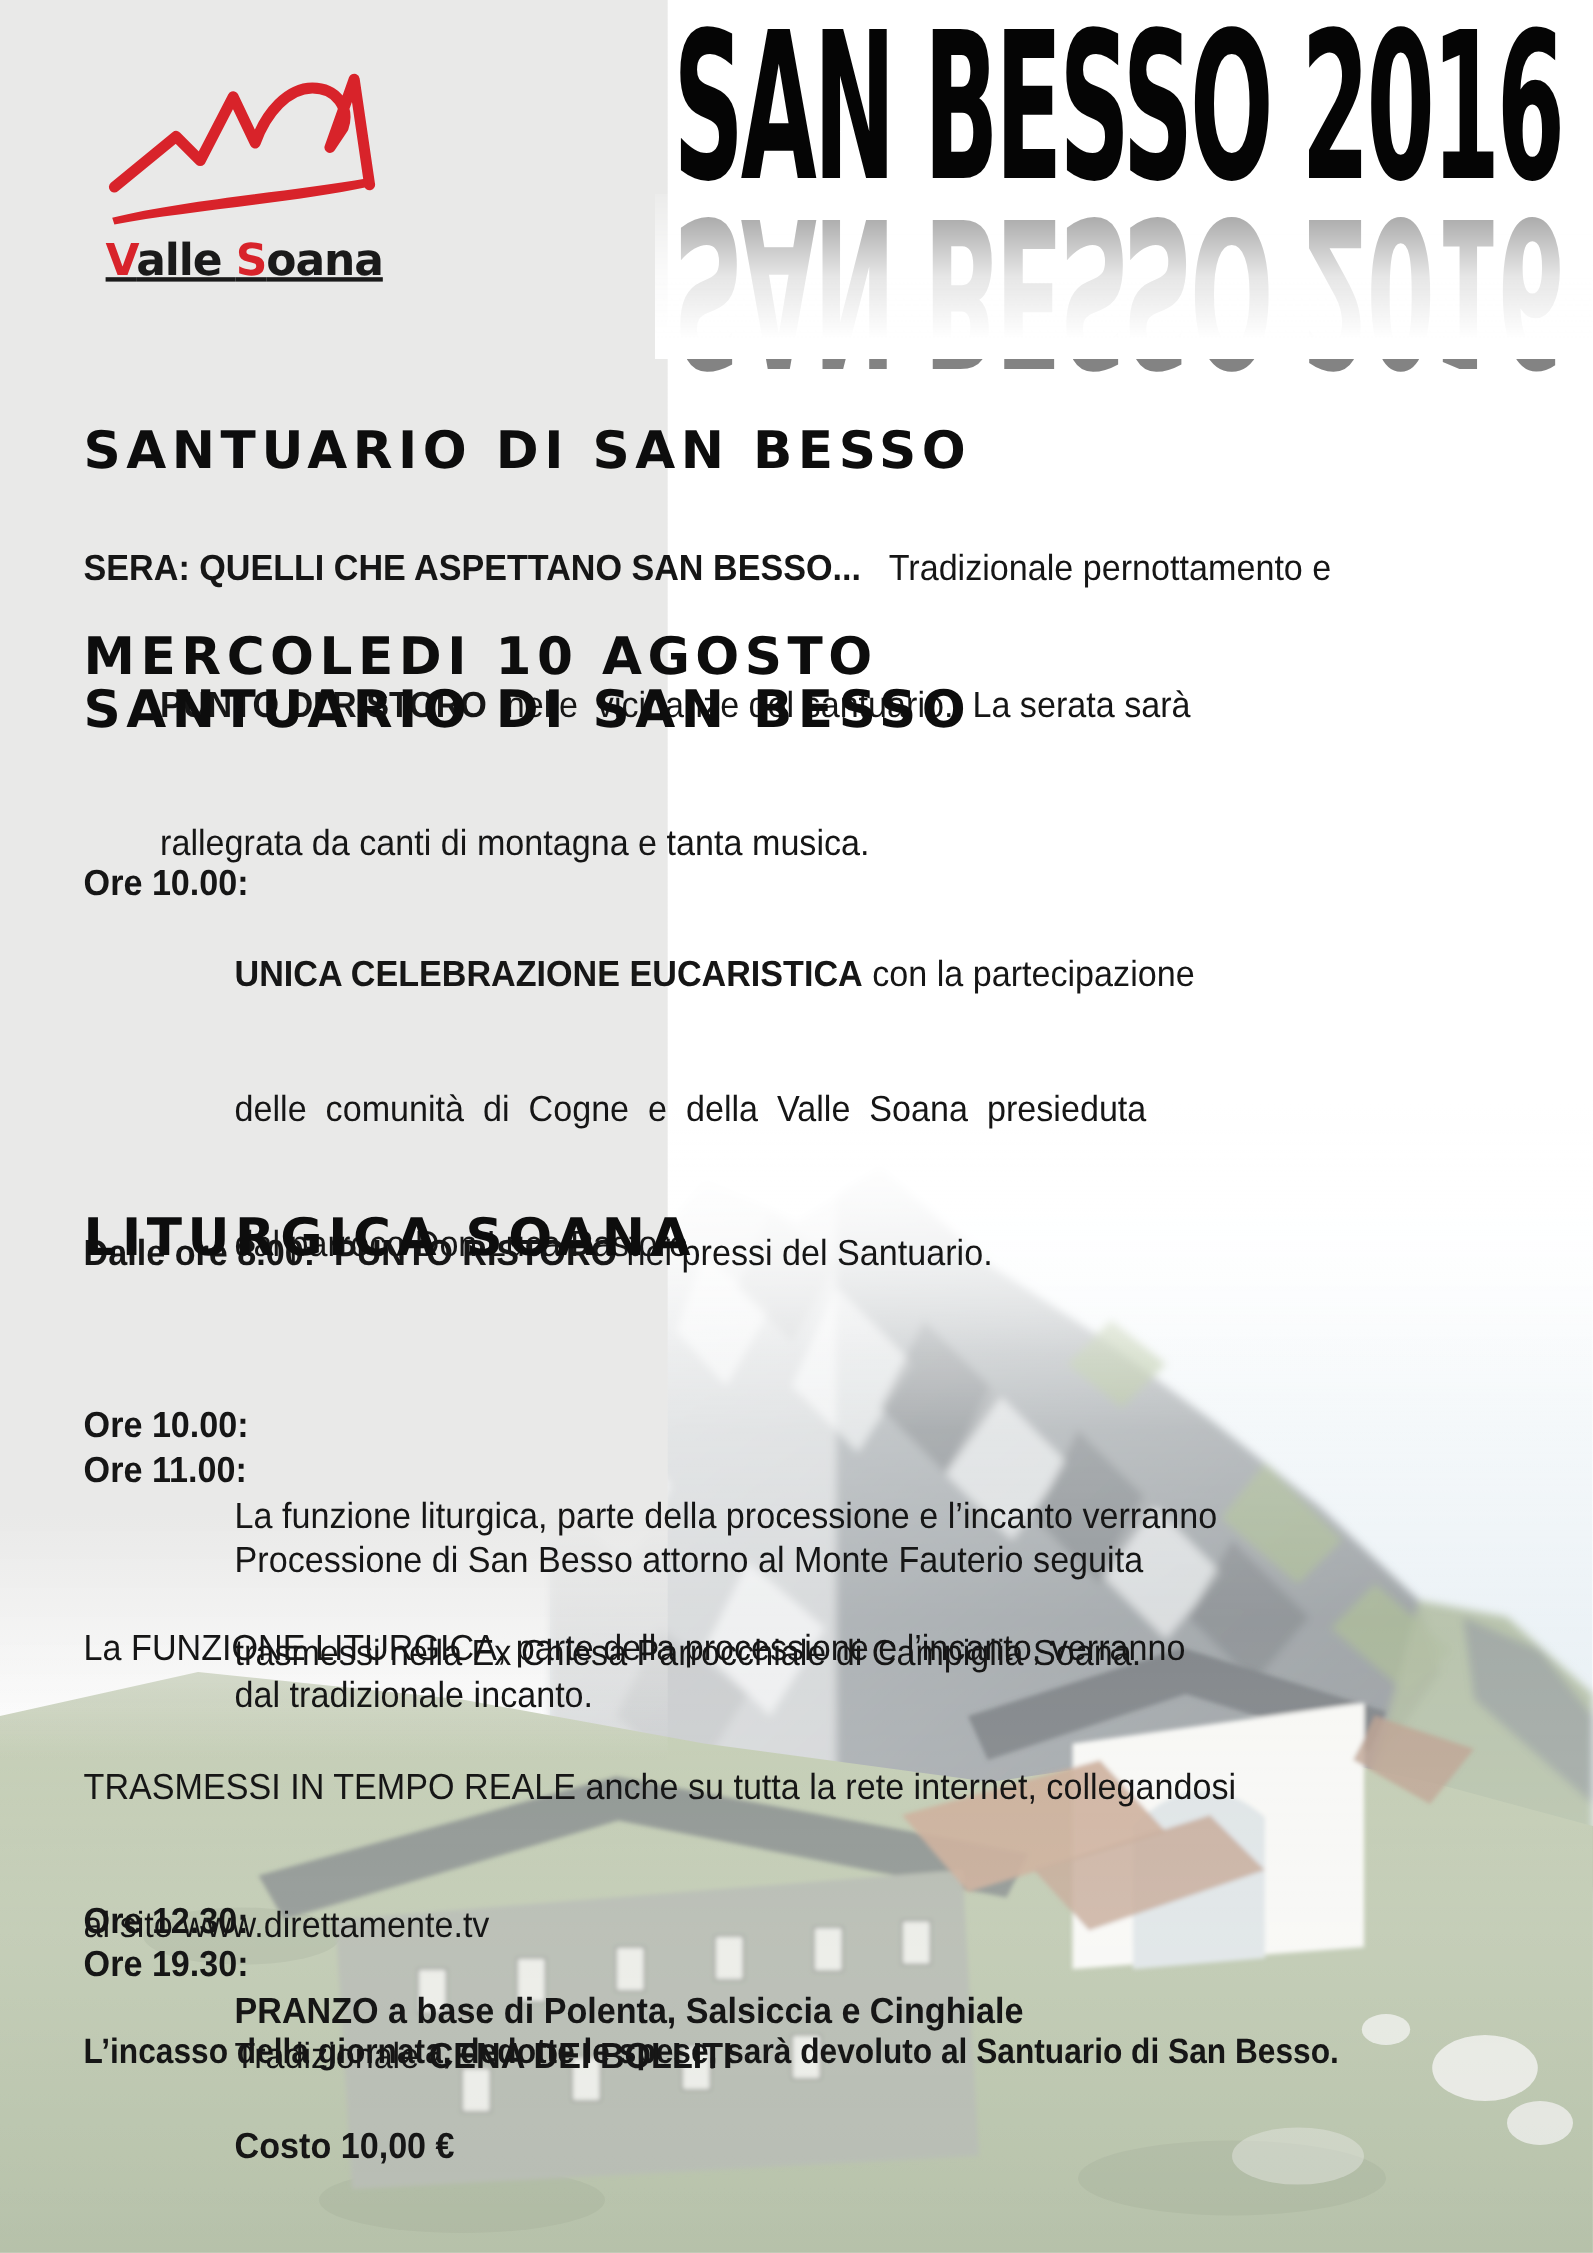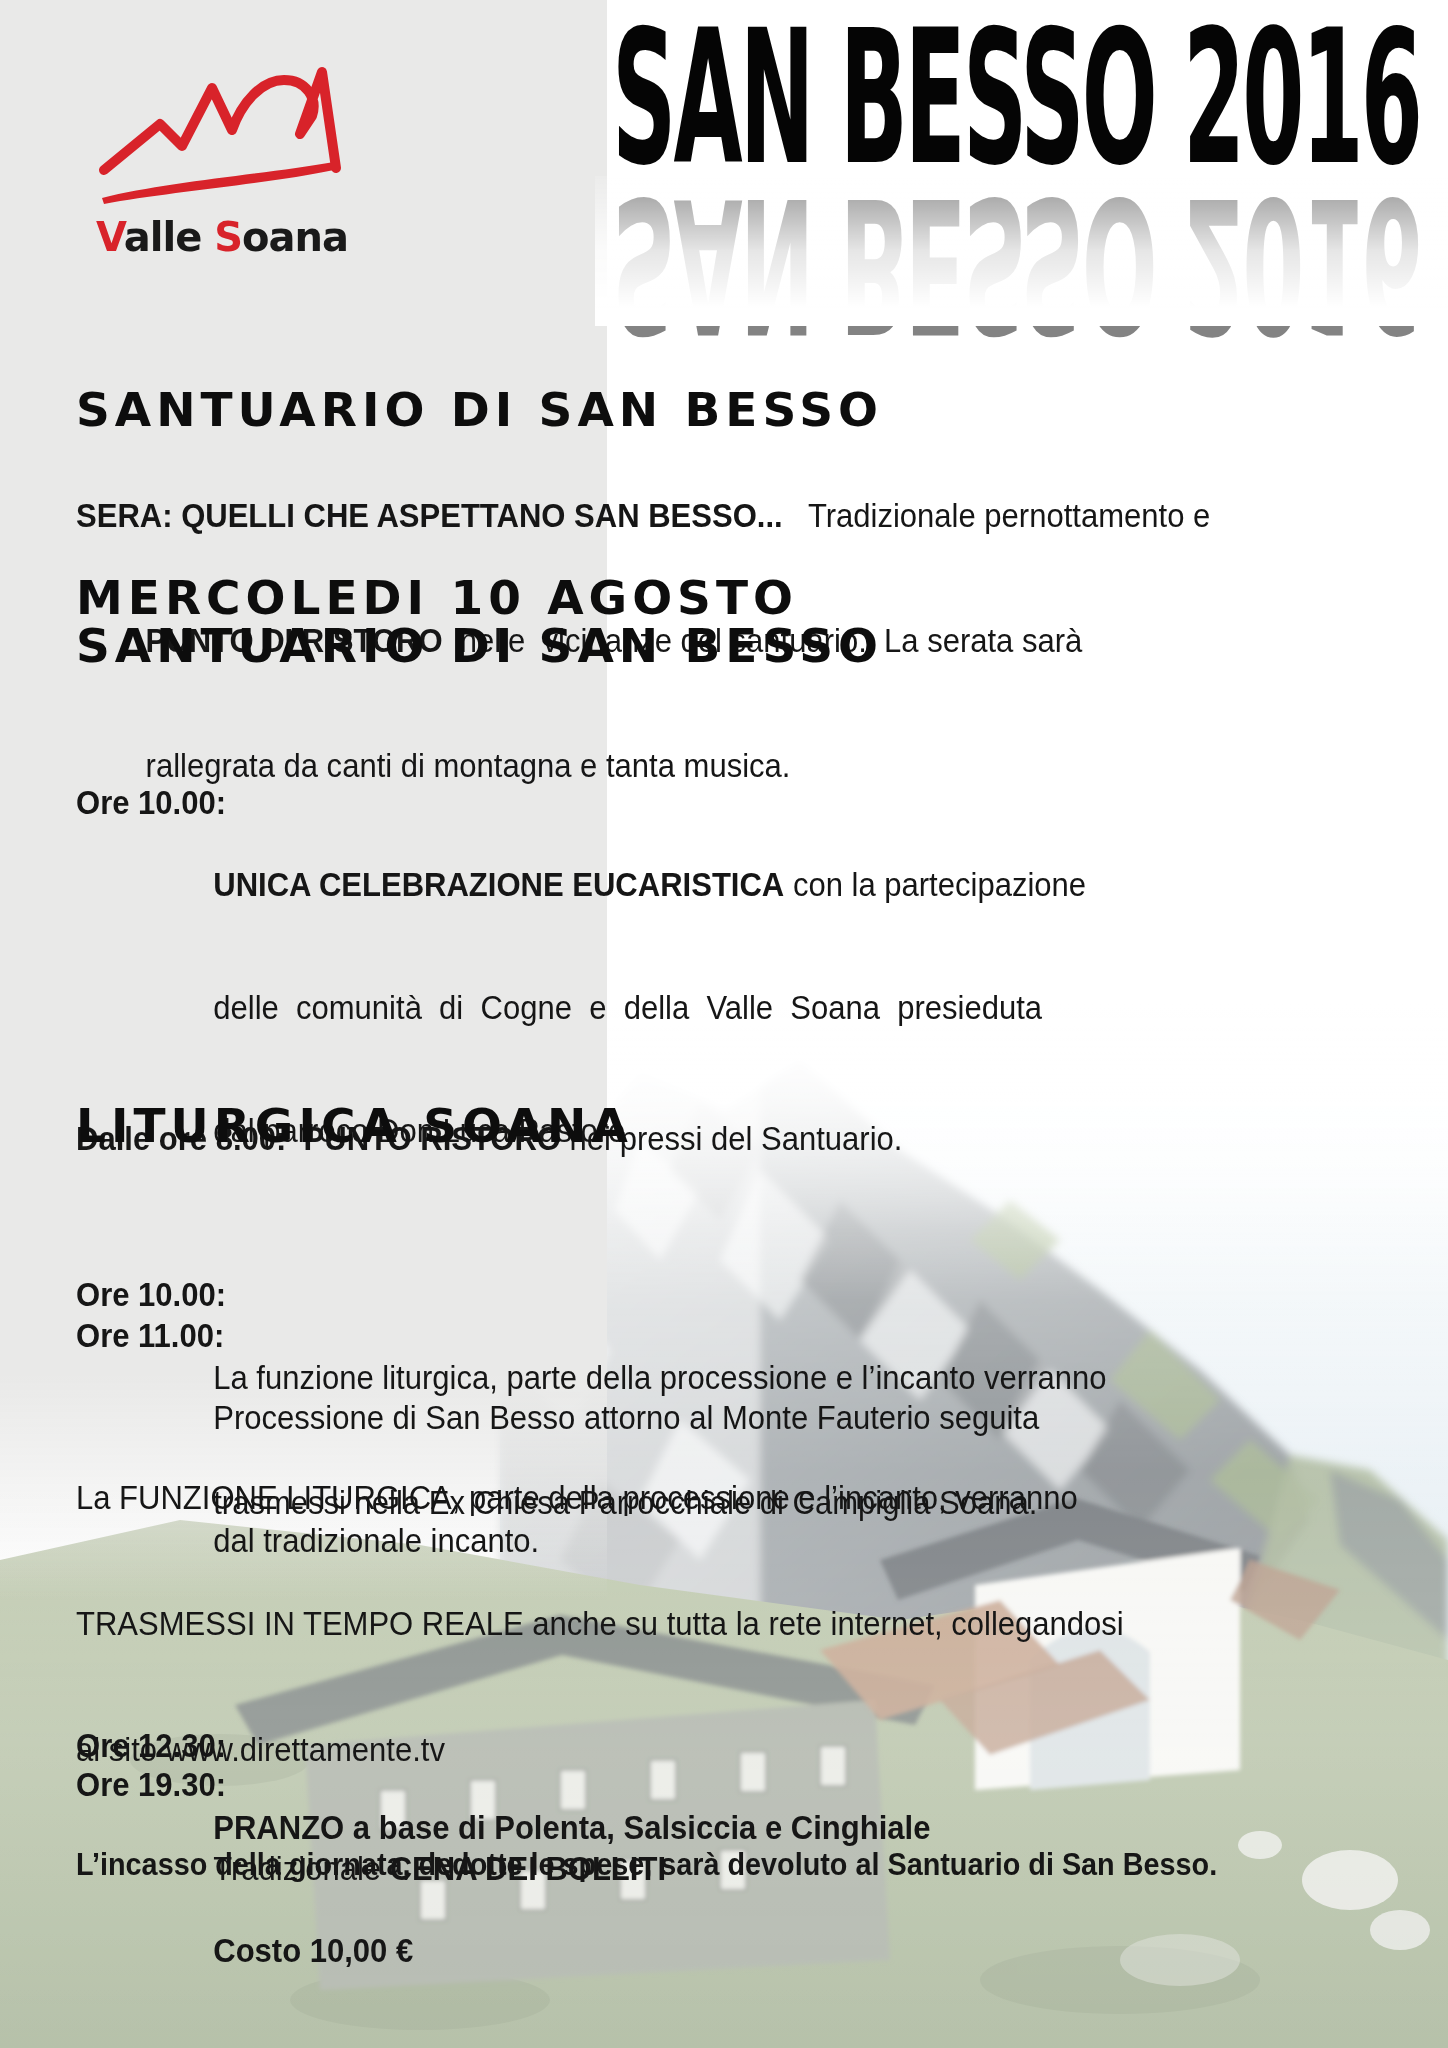--- a/index.html
+++ b/index.html
@@ -12,21 +12,21 @@
   .photo-haze{ position:absolute; left:0; top:1000px; width:1448px; height:1048px; pointer-events:none;
     background:linear-gradient(180deg,#ffffff 0%, rgba(255,255,255,.85) 8%, rgba(255,255,255,.5) 22%,
       rgba(255,255,255,.34) 45%, rgba(255,255,255,.42) 72%, rgba(255,255,255,.38) 100%); }
   .gray-col{ position:absolute; left:0; top:0; width:607px; height:1600px;
     background:linear-gradient(180deg,#e9e9e8 0%, #e9e9e8 86%, rgba(233,233,232,0) 100%); }
 
   
   .logo{ position:absolute; left:96px; top:50px; width:258px; }
   .logo svg{ display:block; }
   .logo-text{ margin-top:4px; font-family:"DejaVu Sans", sans-serif; font-weight:700;
-    font-size:40px; letter-spacing:-1px; color:#1a1a1a; white-space:pre; }
+    font-size:40px; letter-spacing:-1px; color:#1a1a1a; white-space:pre;text-decoration:underline; }
   .logo-text .red{ color:#d8232a; }
 
   
   .title{ position:absolute; left:612px; top:16px; height:164px; line-height:164px;
     font-family:"DejaVu Sans", sans-serif; font-weight:700; font-size:186px; letter-spacing:-6px;
     color:#050505; white-space:pre; transform:scaleX(.48); transform-origin:0 50%; }
   .title.reflection{ top:182px; transform:scaleX(.48) scaleY(-1); color:#6e6e6e; opacity:.85; }
   .refl-fade{ position:absolute; left:595px; top:176px; width:853px; height:150px; pointer-events:none;
     background:linear-gradient(180deg, rgba(255,255,255,.15) 0%, rgba(255,255,255,.8) 50%, #ffffff 88%); }
 

